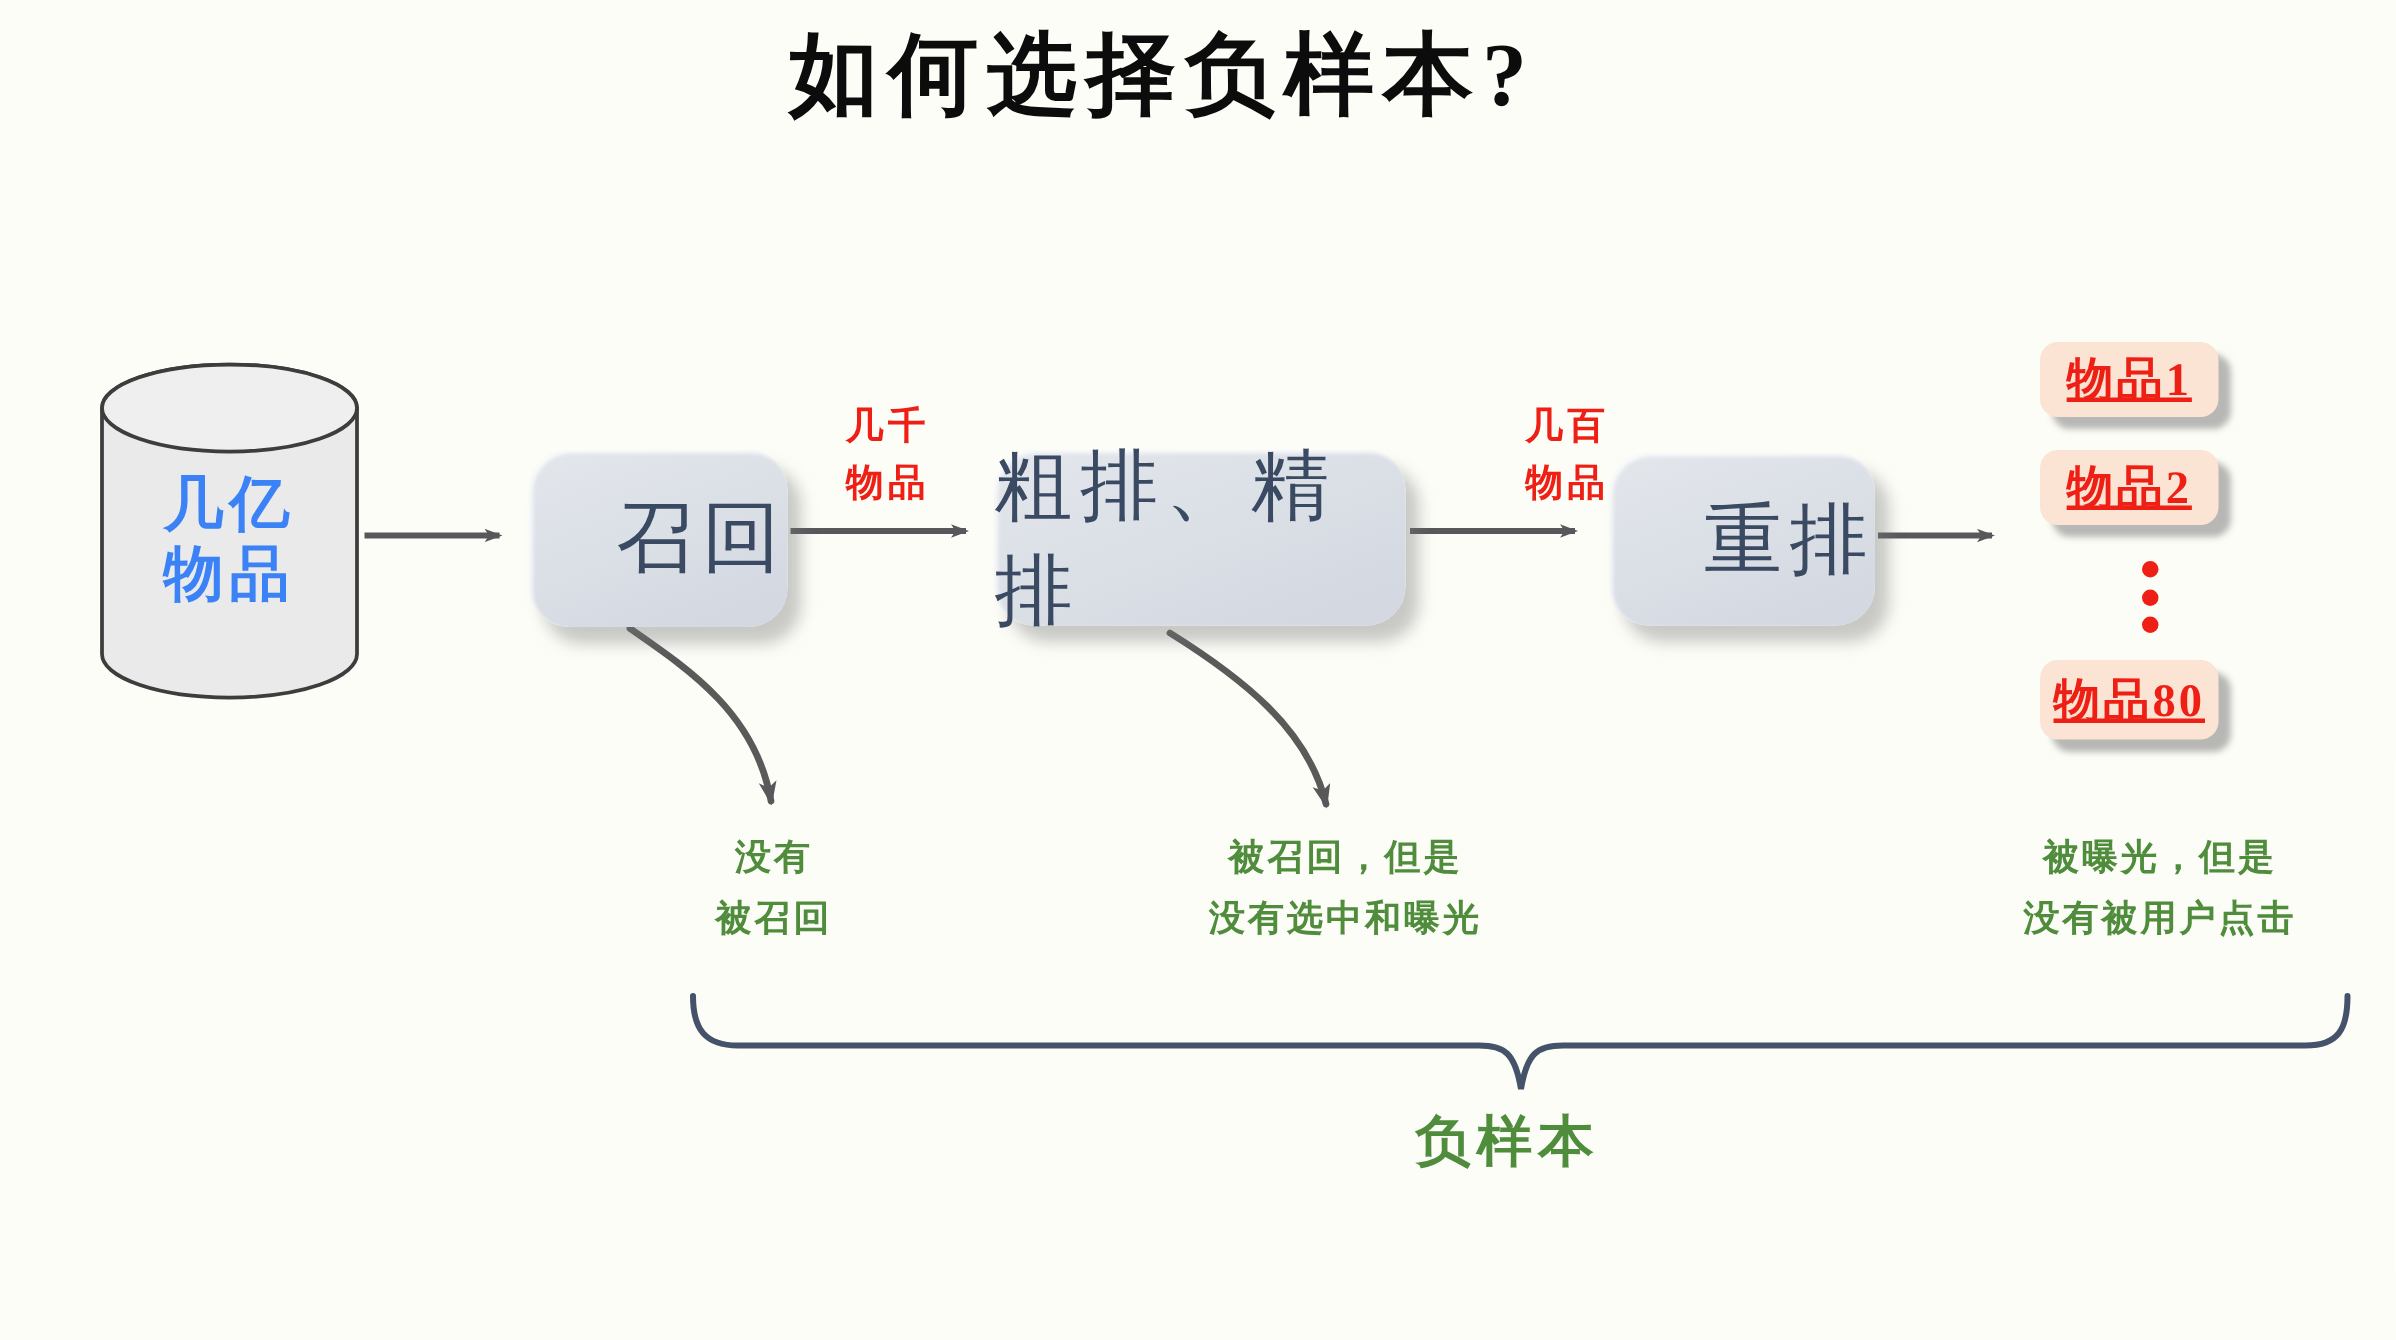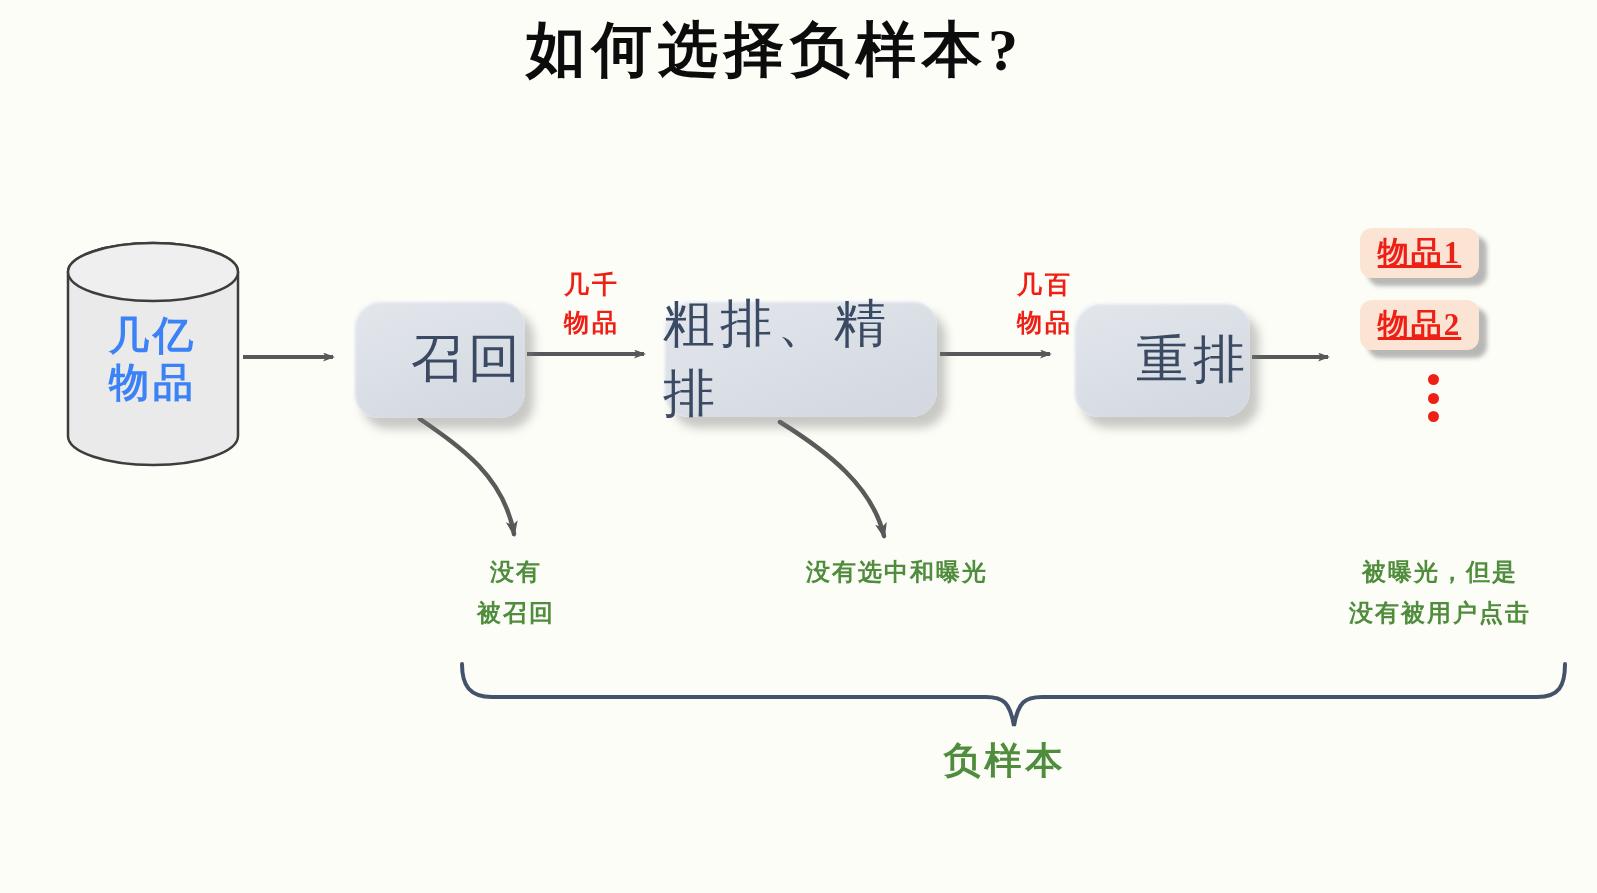--- a/index.html
+++ b/index.html
@@ -130,26 +130,30 @@
     <span>物品1</span>
   </div>
   <div class="abs item-card item2">
     <span>物品2</span>
   </div>
   <div class="abs vdots">
     <span class="dot"></span>
     <span class="dot"></span>
     <span class="dot"></span>
   </div>
+  <div class="abs item-card item3">
+    <span>物品80</span>
+  </div>
 
   <div class="abs note note1">
     <div>没有</div>
     <div>被召回</div>
   </div>
   <div class="abs note note2">
+    <div>被召回，但是</div>
     <div>没有选中和曝光</div>
   </div>
   <div class="abs note note3">
     <div>被曝光，但是</div>
     <div>没有被用户点击</div>
   </div>
 
   <div class="abs brace-label">负样本</div>
 
 </div>

